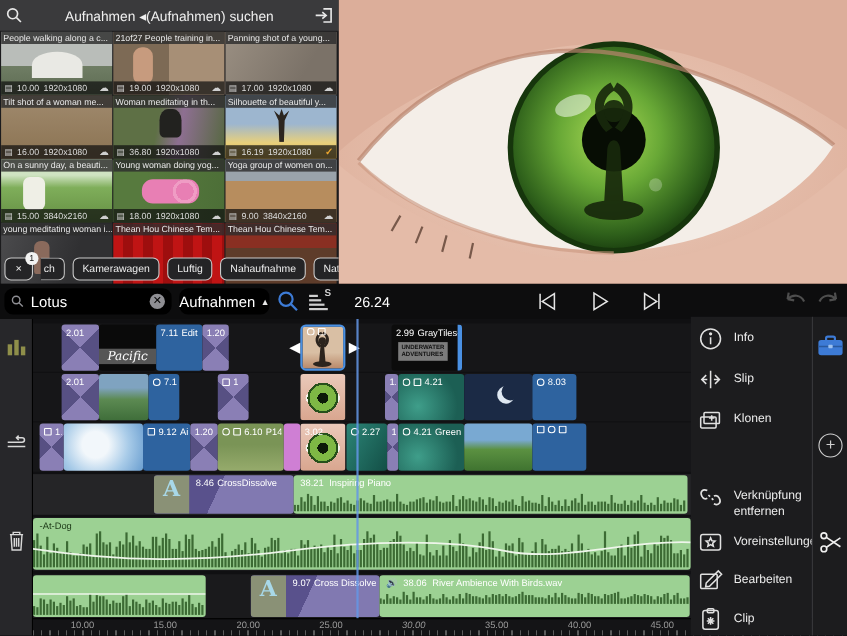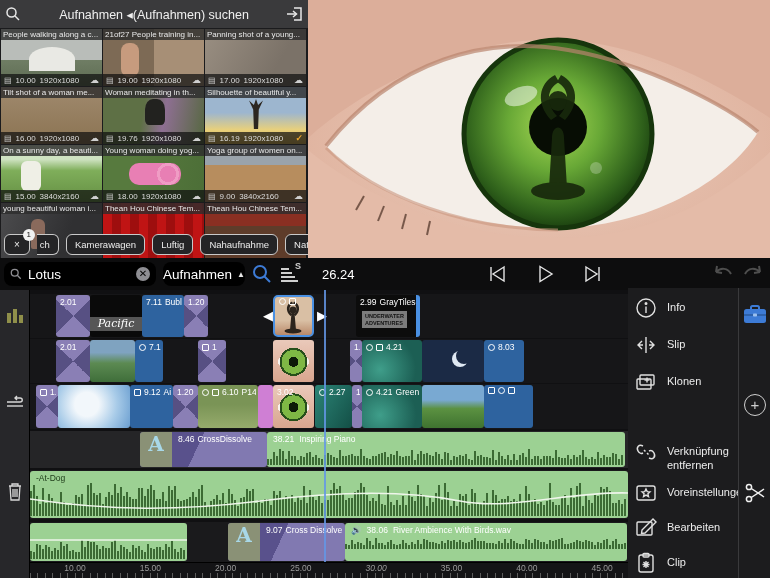--- a/index.html
+++ b/index.html
@@ -181,21 +181,21 @@
             <span class="film">▤</span>
             <span>16.00</span>
             <span>1920x1080</span>
             <span class="badge cloud">☁</span>
           </div>
         </div>
         <div class="thumb t5">
           <div class="ttl">Woman meditating in th...</div>
           <div class="tinfo">
             <span class="film">▤</span>
-            <span>19.76</span>
+            <span>36.80</span>
             <span>1920x1080</span>
             <span class="badge cloud">☁</span>
           </div>
         </div>
         <div class="thumb t6">
           <div class="ttl">Silhouette of beautiful y...</div>
           <div class="tinfo">
             <span class="film">▤</span>
             <span>16.19</span>
             <span>1920x1080</span>
@@ -223,21 +223,21 @@
         <div class="thumb t9">
           <div class="ttl">Yoga group of women on...</div>
           <div class="tinfo">
             <span class="film">▤</span>
             <span>9.00</span>
             <span>3840x2160</span>
             <span class="badge cloud">☁</span>
           </div>
         </div>
         <div class="thumb t10">
-          <div class="ttl">young beautiful woman i...</div>
+          <div class="ttl">young meditating woman i...</div>
         </div>
         <div class="thumb t11">
           <div class="ttl">Thean Hou Chinese Tem...</div>
         </div>
         <div class="thumb t12">
           <div class="ttl">Thean Hou Chinese Tem...</div>
         </div>
       </div>
     <div id="tags">
       <div id="tagclear">
@@ -378,21 +378,21 @@
     <div class="track" style="top:4px;height:44px">
       <div class="clip vtrans" style="left:26px;width:34px">
           <span class="lbl">2.01</span>
         </div>
       <div class="clip titleclip" style="left:60px;width:52px">
           <span class="band">Pacific</span>
         </div>
       <div class="clip blueclip" style="left:112px;width:42px">
           <span class="lbl">
             <span>7.11</span>
-            <span>Bubl</span>
+            <span>Edit</span>
           </span>
         </div>
       <div class="clip vtrans" style="left:154px;width:24px">
           <span class="lbl">1.20</span>
         </div>
       <span class="trimarrow" style="left:233px;top:14px">◀</span>
       <div class="clip selclip" style="left:243px;width:41px;background:linear-gradient(#d9bfa4 62%,#b9896a)">
         <svg width="37" height="40" viewBox="0 0 37 40">
             <g fill="#2c241d">
               <circle cx="18" cy="13" r="3.4"></circle>

